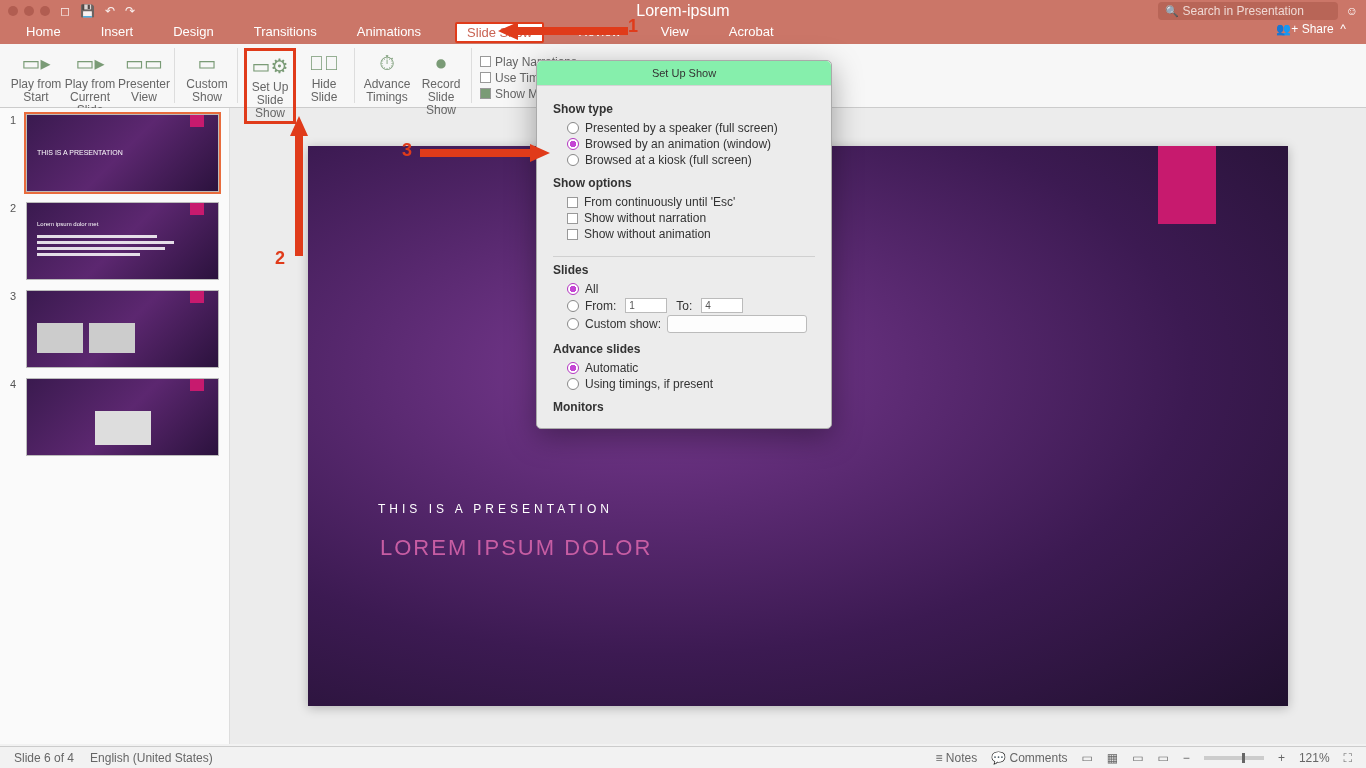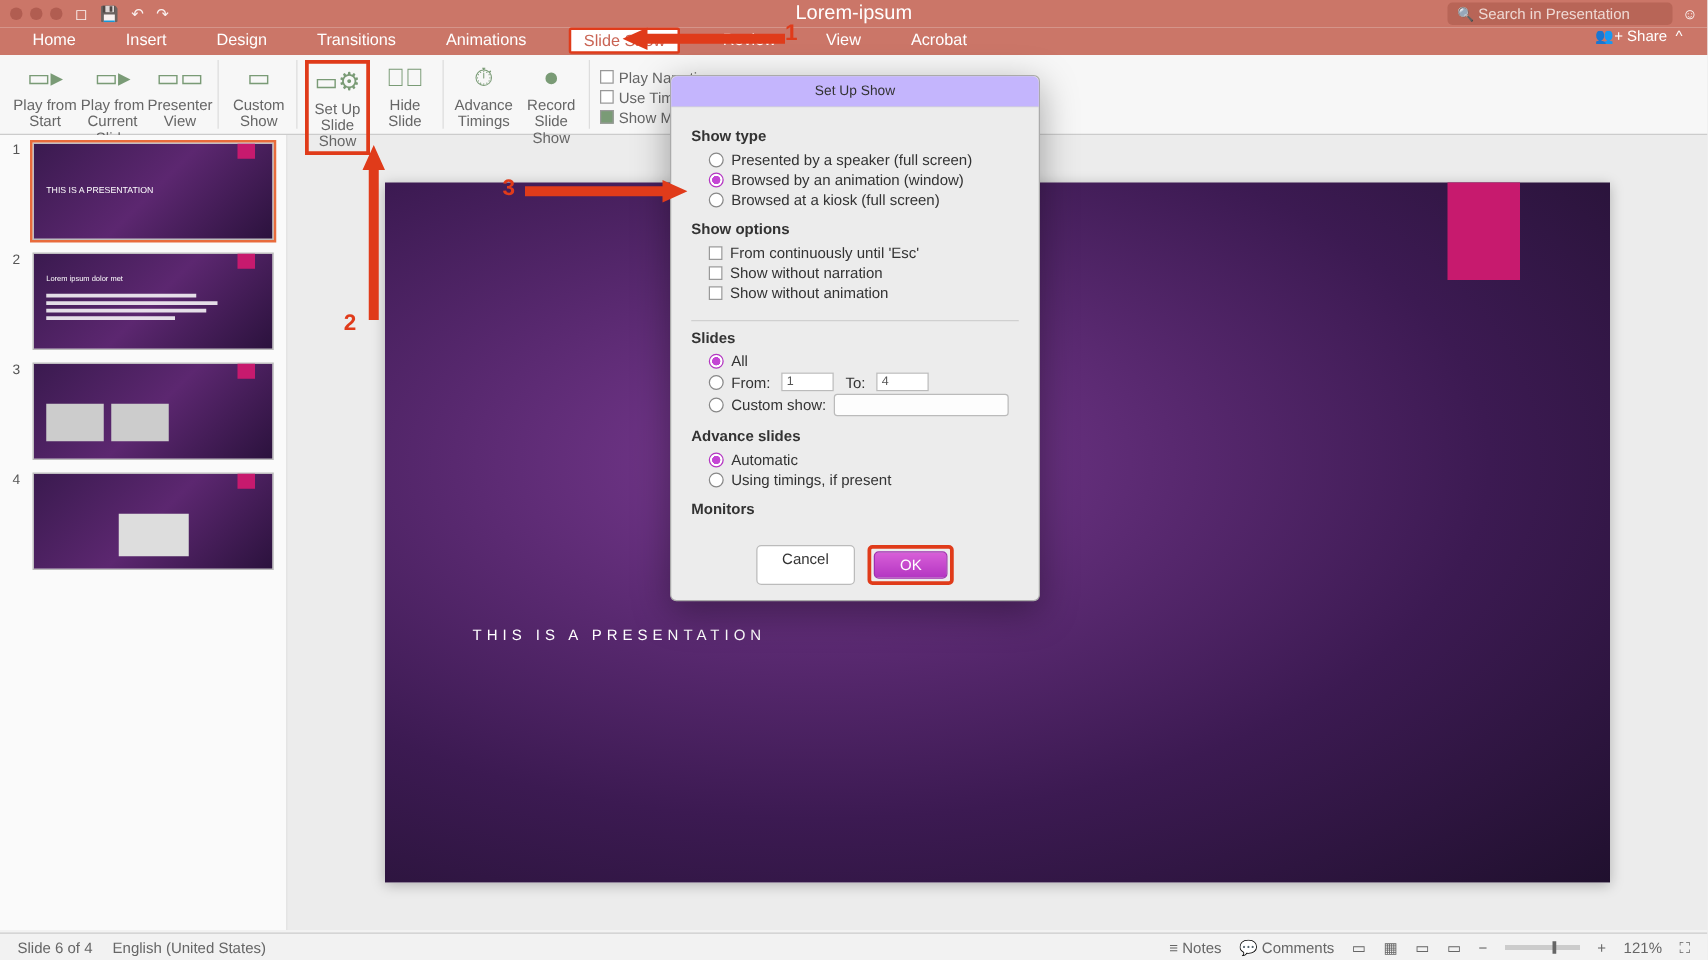--- a/index.html
+++ b/index.html
@@ -31,21 +31,21 @@
 .tline{height:3px;background:rgba(255,255,255,.85);margin-bottom:3px}
 .canvas{flex:1;display:flex;align-items:center;justify-content:center;padding:20px}
 .slide{width:980px;height:560px;background:radial-gradient(ellipse at 35% 40%,#7a3a92,#3c1a52 60%,#20102e);position:relative;color:#fff;box-shadow:0 2px 10px rgba(0,0,0,.25)}
 .slide .accent2{position:absolute;top:0;right:72px;width:58px;height:78px;background:#c71a6e}
 .slide h1{font-weight:200;font-size:62px;letter-spacing:4px;margin:310px 0 0 70px}
 .slide h2{color:#c75da3;font-weight:400;font-size:22px;letter-spacing:2px;margin:8px 0 0 72px}
 .status{position:absolute;bottom:0;left:0;right:0;height:22px;background:#f2f2f2;border-top:1px solid #ccc;display:flex;align-items:center;padding:0 14px;font-size:11px;color:#666;gap:16px}
 .status .right{margin-left:auto;display:flex;gap:14px;align-items:center}
 
 .dialog{position:absolute;left:536px;top:60px;width:296px;background:#ececec;border:1px solid #aaa;box-shadow:0 8px 30px rgba(0,0,0,.35);border-radius:5px;font-size:11px;color:#333}
-.dlg-title{text-align:center;padding:6px 0;font-size:11px;border-bottom:1px solid #d4d4d4;background:#c4b5fd;border-radius:5px 5px 0 0}
+.dlg-title{text-align:center;padding:6px 0;font-size:11px;border-bottom:1px solid #d4d4d4;background:#86efac;border-radius:5px 5px 0 0}
 .dlg-body{padding:10px 16px}
 .section-h{font-weight:600;margin:6px 0 4px}
 .opt{display:flex;align-items:center;gap:6px;padding:1px 0 1px 14px}
 .radio{width:12px;height:12px;border:1px solid #888;border-radius:50%;display:inline-block;background:#fff}
 .radio.on{border-color:#b436c2;background:radial-gradient(circle,#c445d4 45%,#fff 50%)}
 .chk{width:11px;height:11px;border:1px solid #999;background:#fff;display:inline-block}
 .hr{border:none;border-top:1px solid #d0d0d0;margin:14px 0 6px}
 .inline-field{display:inline-block;width:42px;border:1px solid #bbb;background:#fff;padding:1px 3px;margin:0 3px;font-size:10px;color:#555}
 .sel-field{border:1px solid #bbb;background:#fdfdfd;border-radius:3px;padding:1px 6px;width:140px;display:inline-block;color:#999}
 .dlg-buttons{display:flex;justify-content:center;gap:10px;padding:8px 0 12px}
@@ -158,20 +158,21 @@
         <div class="thumb">
           <div class="accent"></div>
           <div style="width:56px;height:34px;background:#ddd;margin:14px auto 0"></div>
         </div>
       </div>
   </div>
   <div class="canvas">
     <div class="slide">
       <div class="accent2"></div>
       <h1><span style="letter-spacing:inherit">THIS IS A PRESENTATION</span></h1>
+      <h2>LOREM IPSUM DOLOR</h2>
     </div>
   </div>
 </div>
 
 <div class="status">
   <span>Slide 6 of 4</span>
   <span>English (United States)</span>
   <div class="right">
     <span>≡ <span>Notes</span></span>
     <span>💬 <span>Comments</span></span>
@@ -244,26 +245,20 @@
         <span class="radio on"></span>
         <span>Automatic</span>
       </div>
     <div class="opt">
         <span class="radio"></span>
         <span>Using timings, if present</span>
       </div>
 
     <div class="section-h" style="margin-top:8px">Monitors</div>
   </div>
-  <div class="dlg-buttons">
-    <div class="btn">Cancel</div>
-    <div class="hl-ok">
-        <div class="btn ok">OK</div>
-      </div>
-  </div>
 </div>
 
 <div class="ann" style="left:628px;top:16px">1</div>
 <div class="arrow-r" style="left:498px;top:20px">
   <svg width="130" height="22">
       <polygon points="0,11 20,2 20,7 130,7 130,15 20,15 20,20" fill="#e03b1a"></polygon>
     </svg>
 </div>
 
 <div class="ann" style="left:275px;top:248px">2</div>

